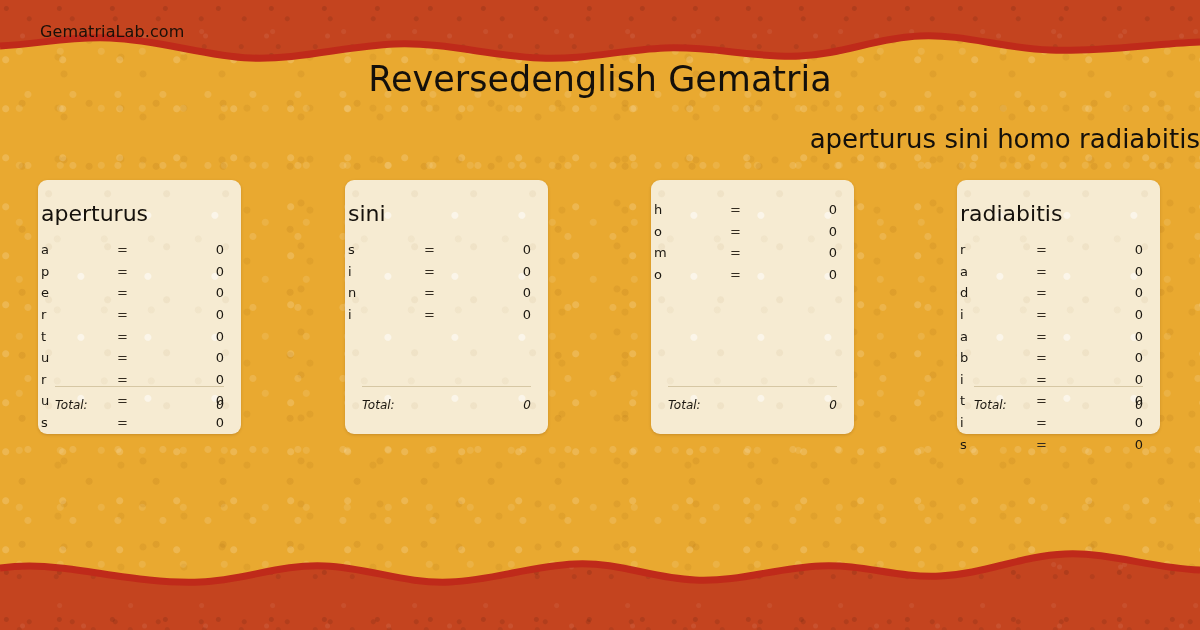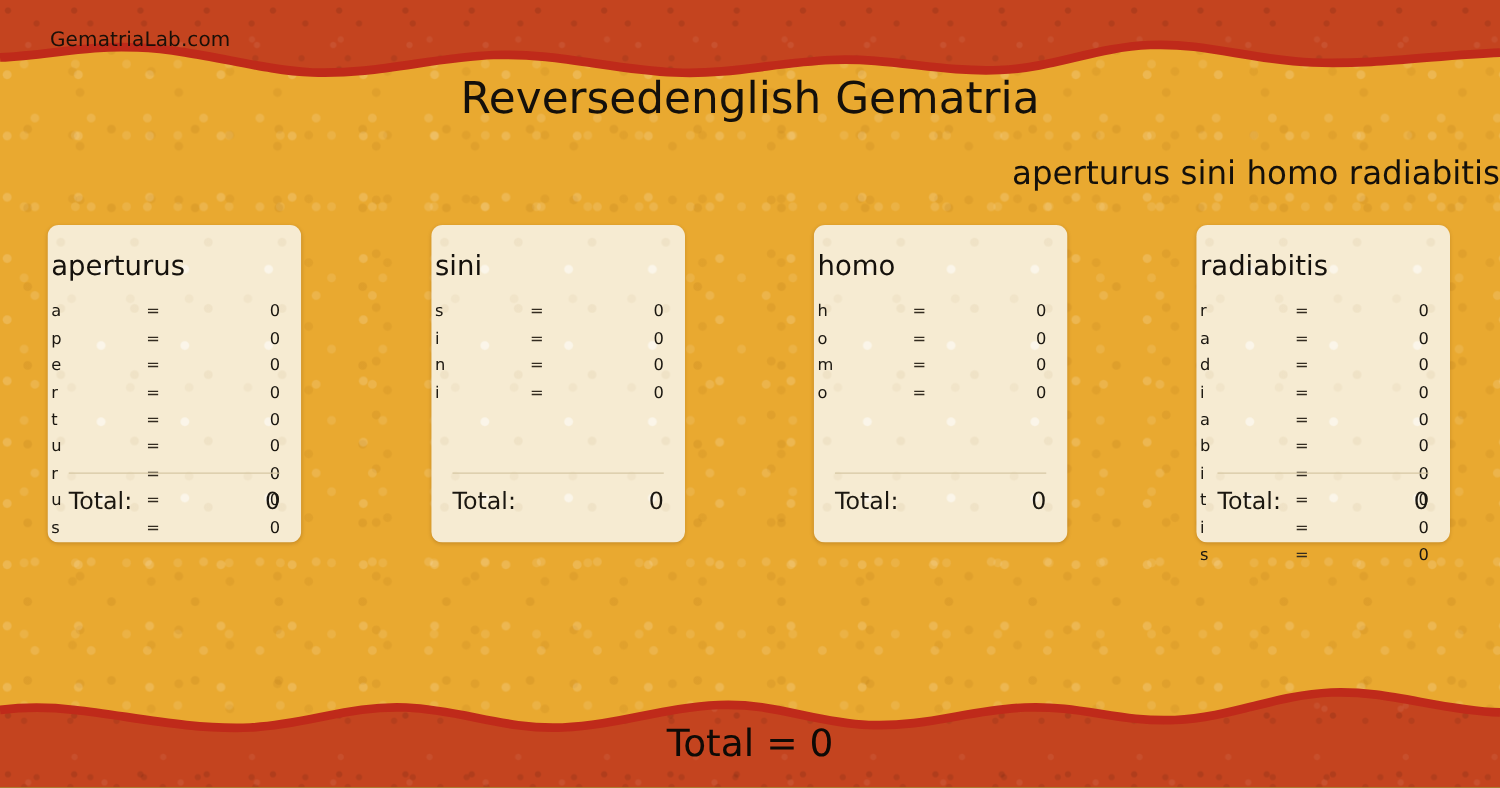--- a/index.html
+++ b/index.html
@@ -110,21 +110,21 @@
   .row .value  { flex:1 1 auto; text-align:right; }
 
   .card-foot {
     position:absolute; left:17px; right:17px; bottom:22px;
   }
   .divider {
     height:1px; background:#d6c7a4; margin-bottom:11px;
   }
   .total-row {
     display:flex; align-items:center;
-    font-size:19px; color:#1b1710;
+    font-size:12px; color:#1b1710;font-style:italic;
   }
   .total-row .label { flex:1 1 auto; text-align:left; }
   .total-row .value { flex:0 0 auto; text-align:right; }
 </style>
 </head>
 <body>
 
 <div id="stage">
 
   <div class="rust-texture"></div>
@@ -273,21 +273,20 @@
         </div>
         <div class="card-foot">
           <div class="divider"></div>
           <div class="total-row">
             <span class="label">Total:</span>
             <span class="value">0</span>
           </div>
         </div>
       </div>
       <div class="card card-2">
-        <div class="card-title">homo</div>
         <div class="rows">
           <div class="row">
             <span class="letter">h</span>
             <span class="eq">=</span>
             <span class="value">0</span>
           </div>
           <div class="row">
             <span class="letter">o</span>
             <span class="eq">=</span>
             <span class="value">0</span>
@@ -368,15 +367,14 @@
         <div class="card-foot">
           <div class="divider"></div>
           <div class="total-row">
             <span class="label">Total:</span>
             <span class="value">0</span>
           </div>
         </div>
       </div>
     </div>
 
-  <div id="grand-total">Total = 0</div>
 
 </div>
 
 </body></html>

